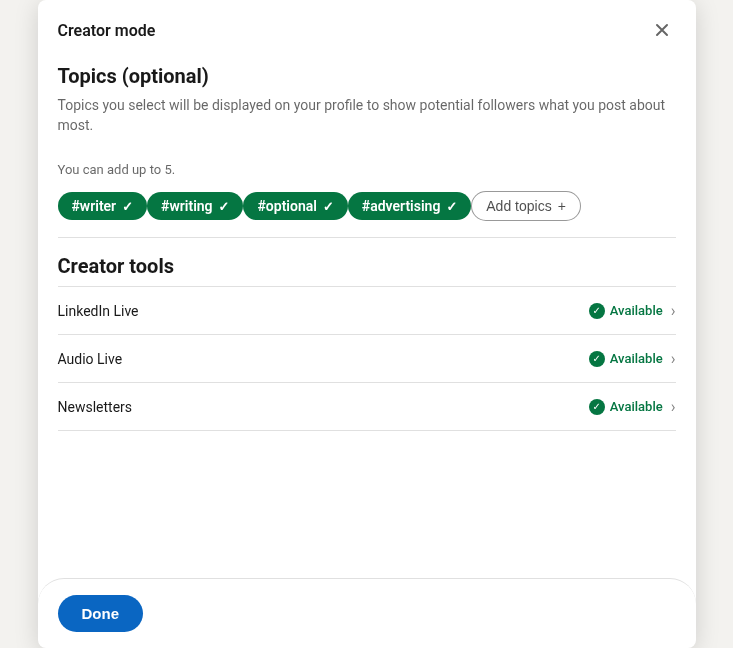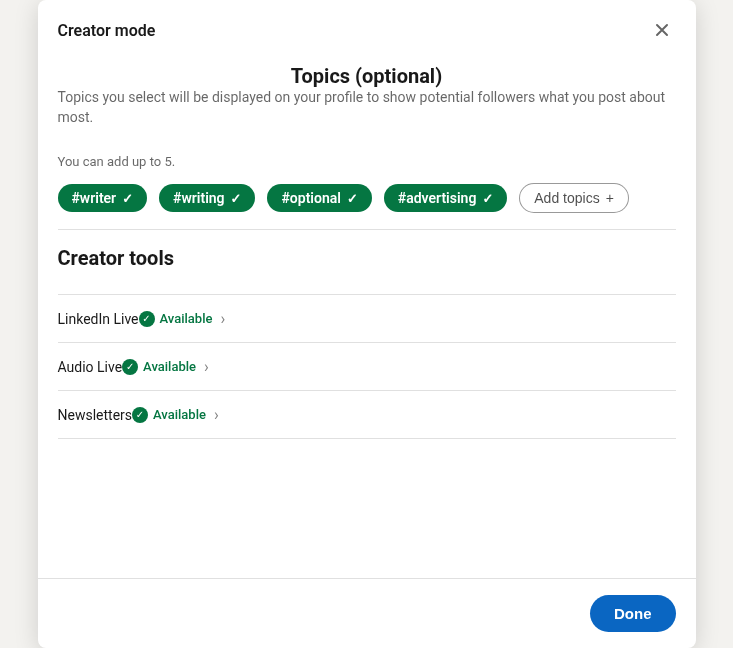--- a/index.html
+++ b/index.html
@@ -46,37 +46,37 @@
       justify-content: center;
     }
     .modal-body {
       padding: 8px 20px 20px 20px;
       flex: 1;
     }
     .section-title {
       font-size: 20px;
       font-weight: 700;
       color: rgba(0,0,0,0.9);
-      text-align: center;
+      margin-bottom: 8px;
     }
     .section-description {
       font-size: 14px;
       color: rgba(0,0,0,0.6);
       margin-bottom: 27px;
       line-height: 1.4;
     }
     .limit-text {
       font-size: 13px;
       color: rgba(0,0,0,0.6);
       margin-bottom: 14px;
     }
     .topics-row {
       display: flex;
       flex-wrap: wrap;
-      gap: 12px;
+      gap: 0;
       align-items: center;
       margin-bottom: 12px;
     }
     .topic-chip {
       background: #057642;
       color: #fff;
       border-radius: 20px;
       padding: 6px 14px;
       font-size: 14px;
       font-weight: 600;
@@ -103,37 +103,38 @@
     }
     .divider {
       border: none;
       border-top: 1px solid rgba(0,0,0,0.12);
       margin: 16px 0;
     }
     .creator-tools-title {
       font-size: 20px;
       font-weight: 700;
       color: rgba(0,0,0,0.9);
-      margin-bottom: 24px;
+      margin-bottom: 8px;
     }
     .creator-tools-desc {
       font-size: 14px;
       color: rgba(0,0,0,0.6);
       line-height: 1.5;
       margin-bottom: 16px;
     }
     .creator-tools-desc a {
       color: #0a66c2;
       text-decoration: none;
     }
     .tools-list {
       list-style: none;
     }
     .tool-item {
       display: flex;
+      justify-content: space-between;
       align-items: center;
       padding: 14px 0;
       border-bottom: 1px solid rgba(0,0,0,0.12);
       cursor: pointer;
     }
     .tool-item:first-child {
       border-top: 1px solid rgba(0,0,0,0.12);
     }
     .tool-name {
       font-size: 14px;
@@ -164,22 +165,23 @@
       color: #fff;
       font-size: 10px;
     }
     .chevron {
       font-size: 16px;
       color: rgba(0,0,0,0.5);
     }
     .modal-footer {
       padding: 16px 20px;
       display: flex;
-      justify-content: flex-end;
+      justify-content: flex-start;
       border-top: 1px solid rgba(0,0,0,0.12);
+      border-radius: 26px;
     }
     .done-btn {
       background: #0a66c2;
       color: #fff;
       border: none;
       border-radius: 20px;
       padding: 10px 24px;
       font-size: 15px;
       font-weight: 600;
       cursor: pointer;

